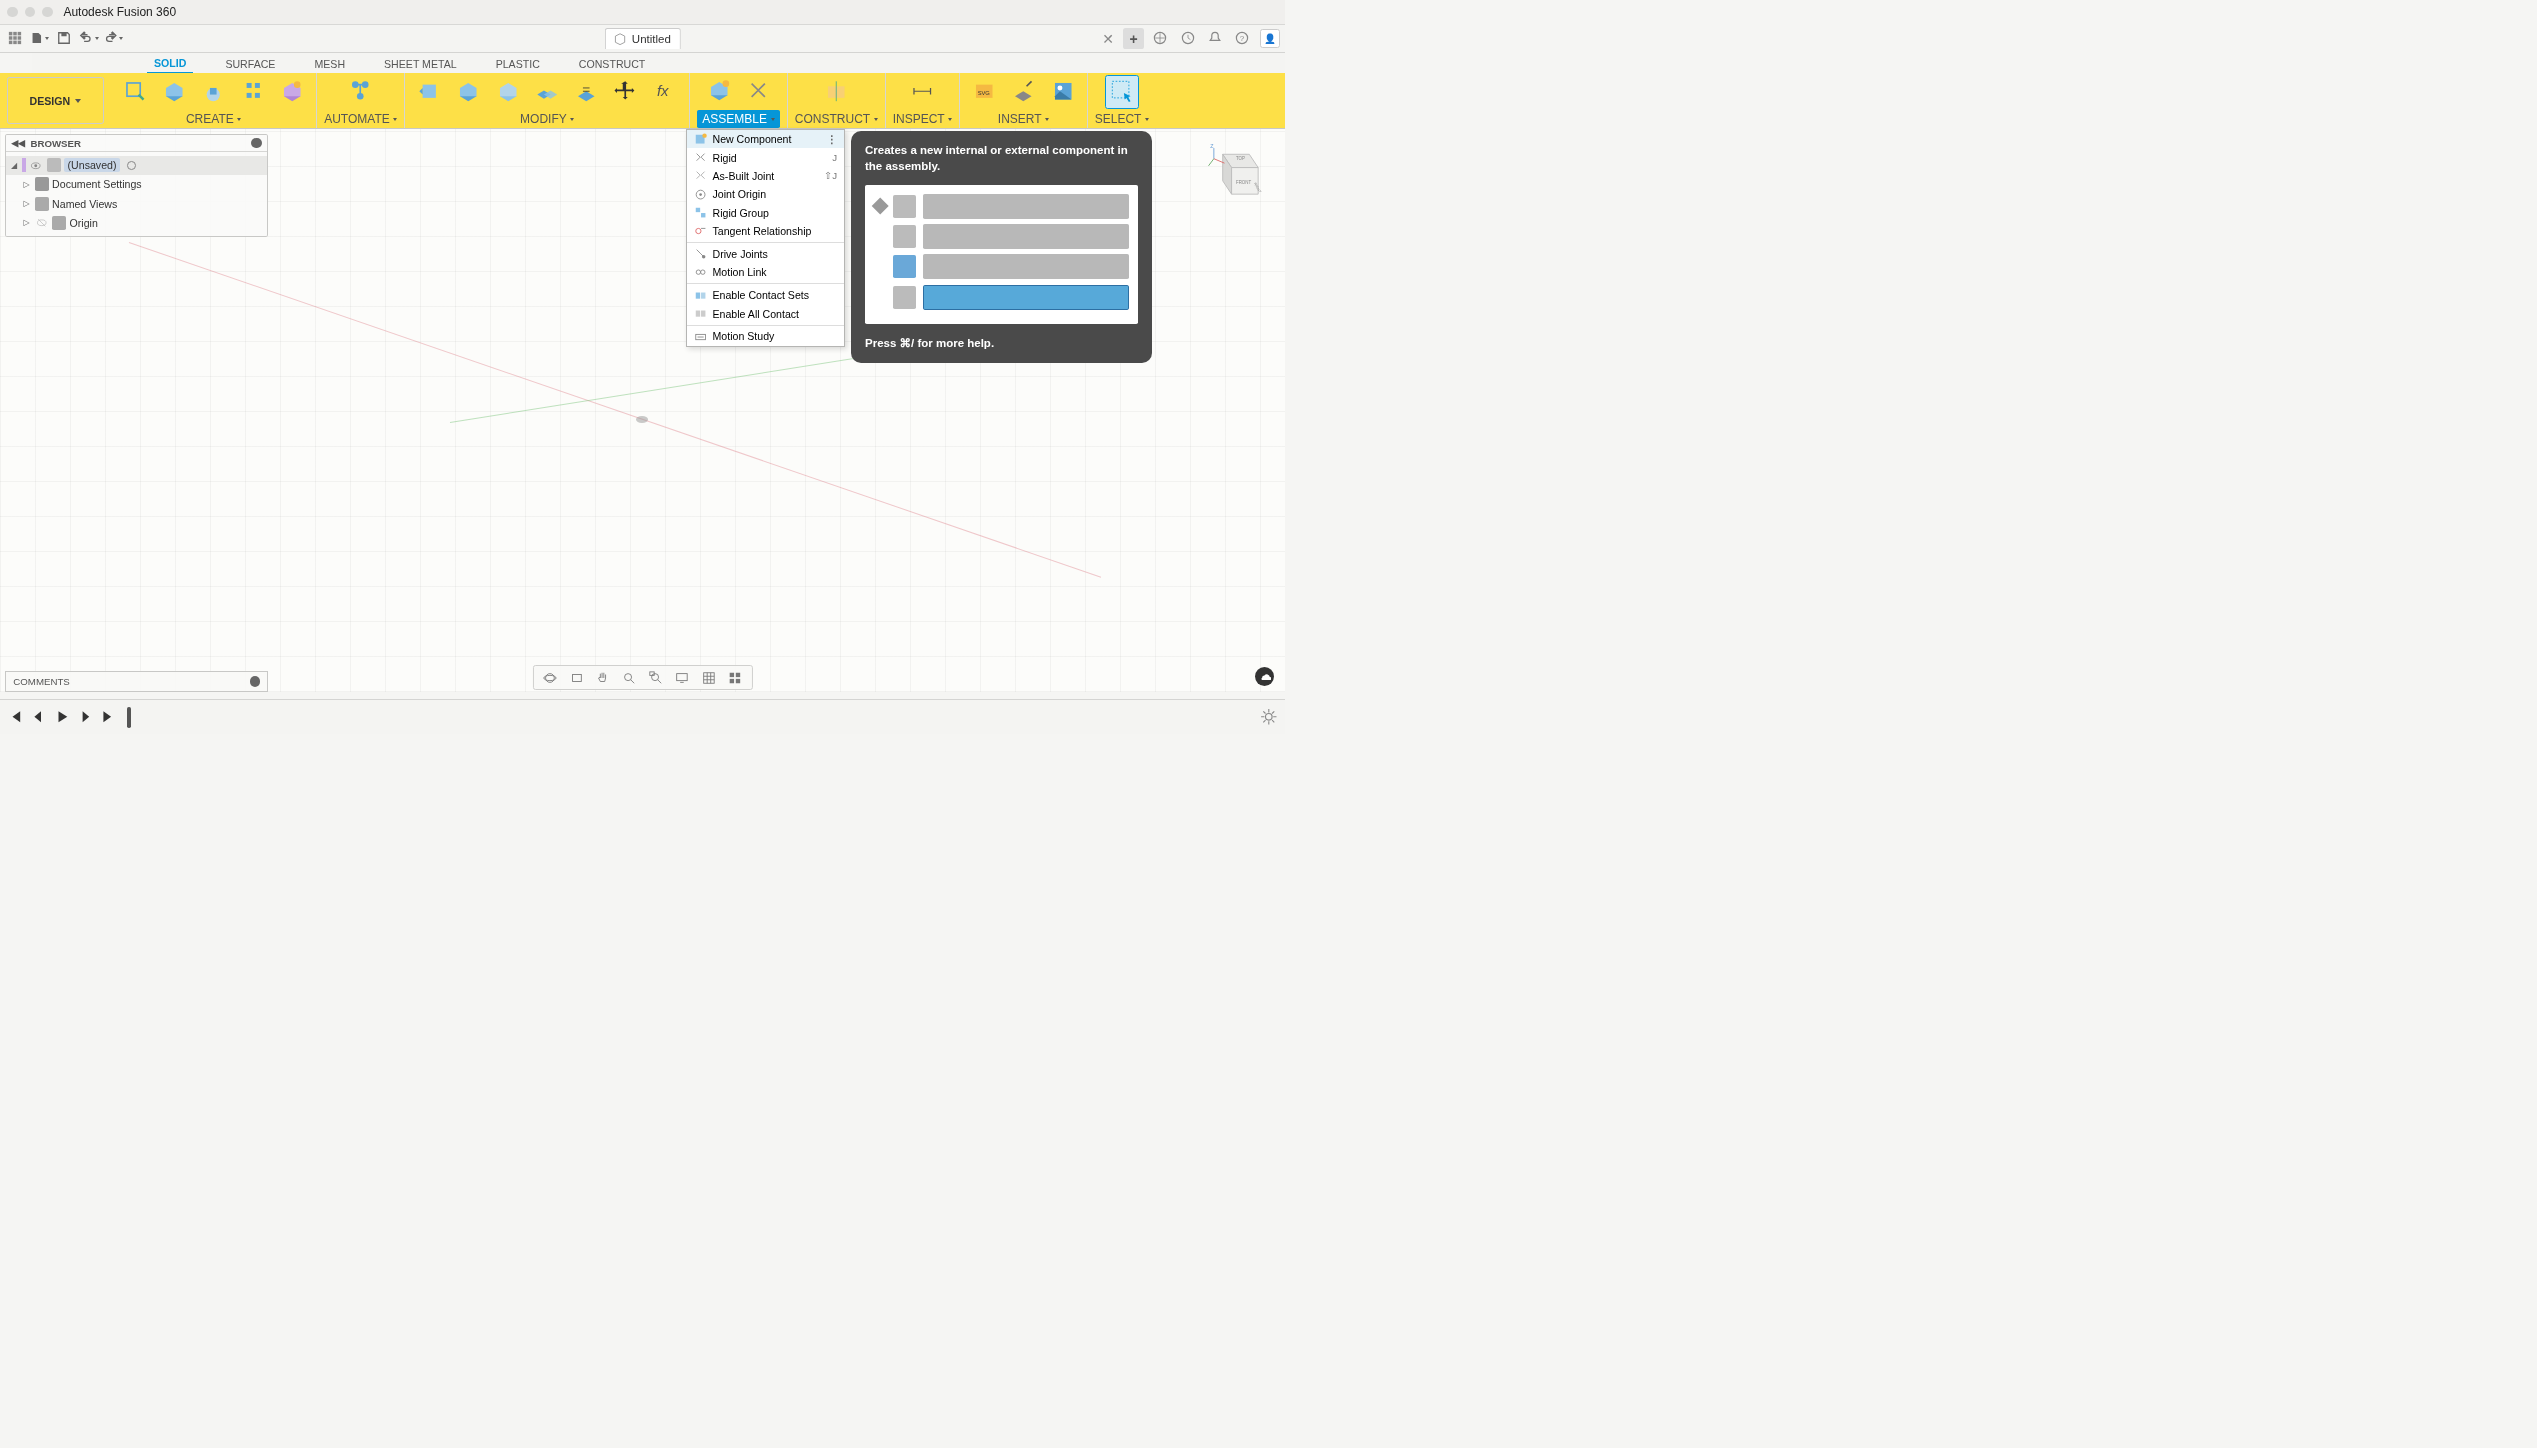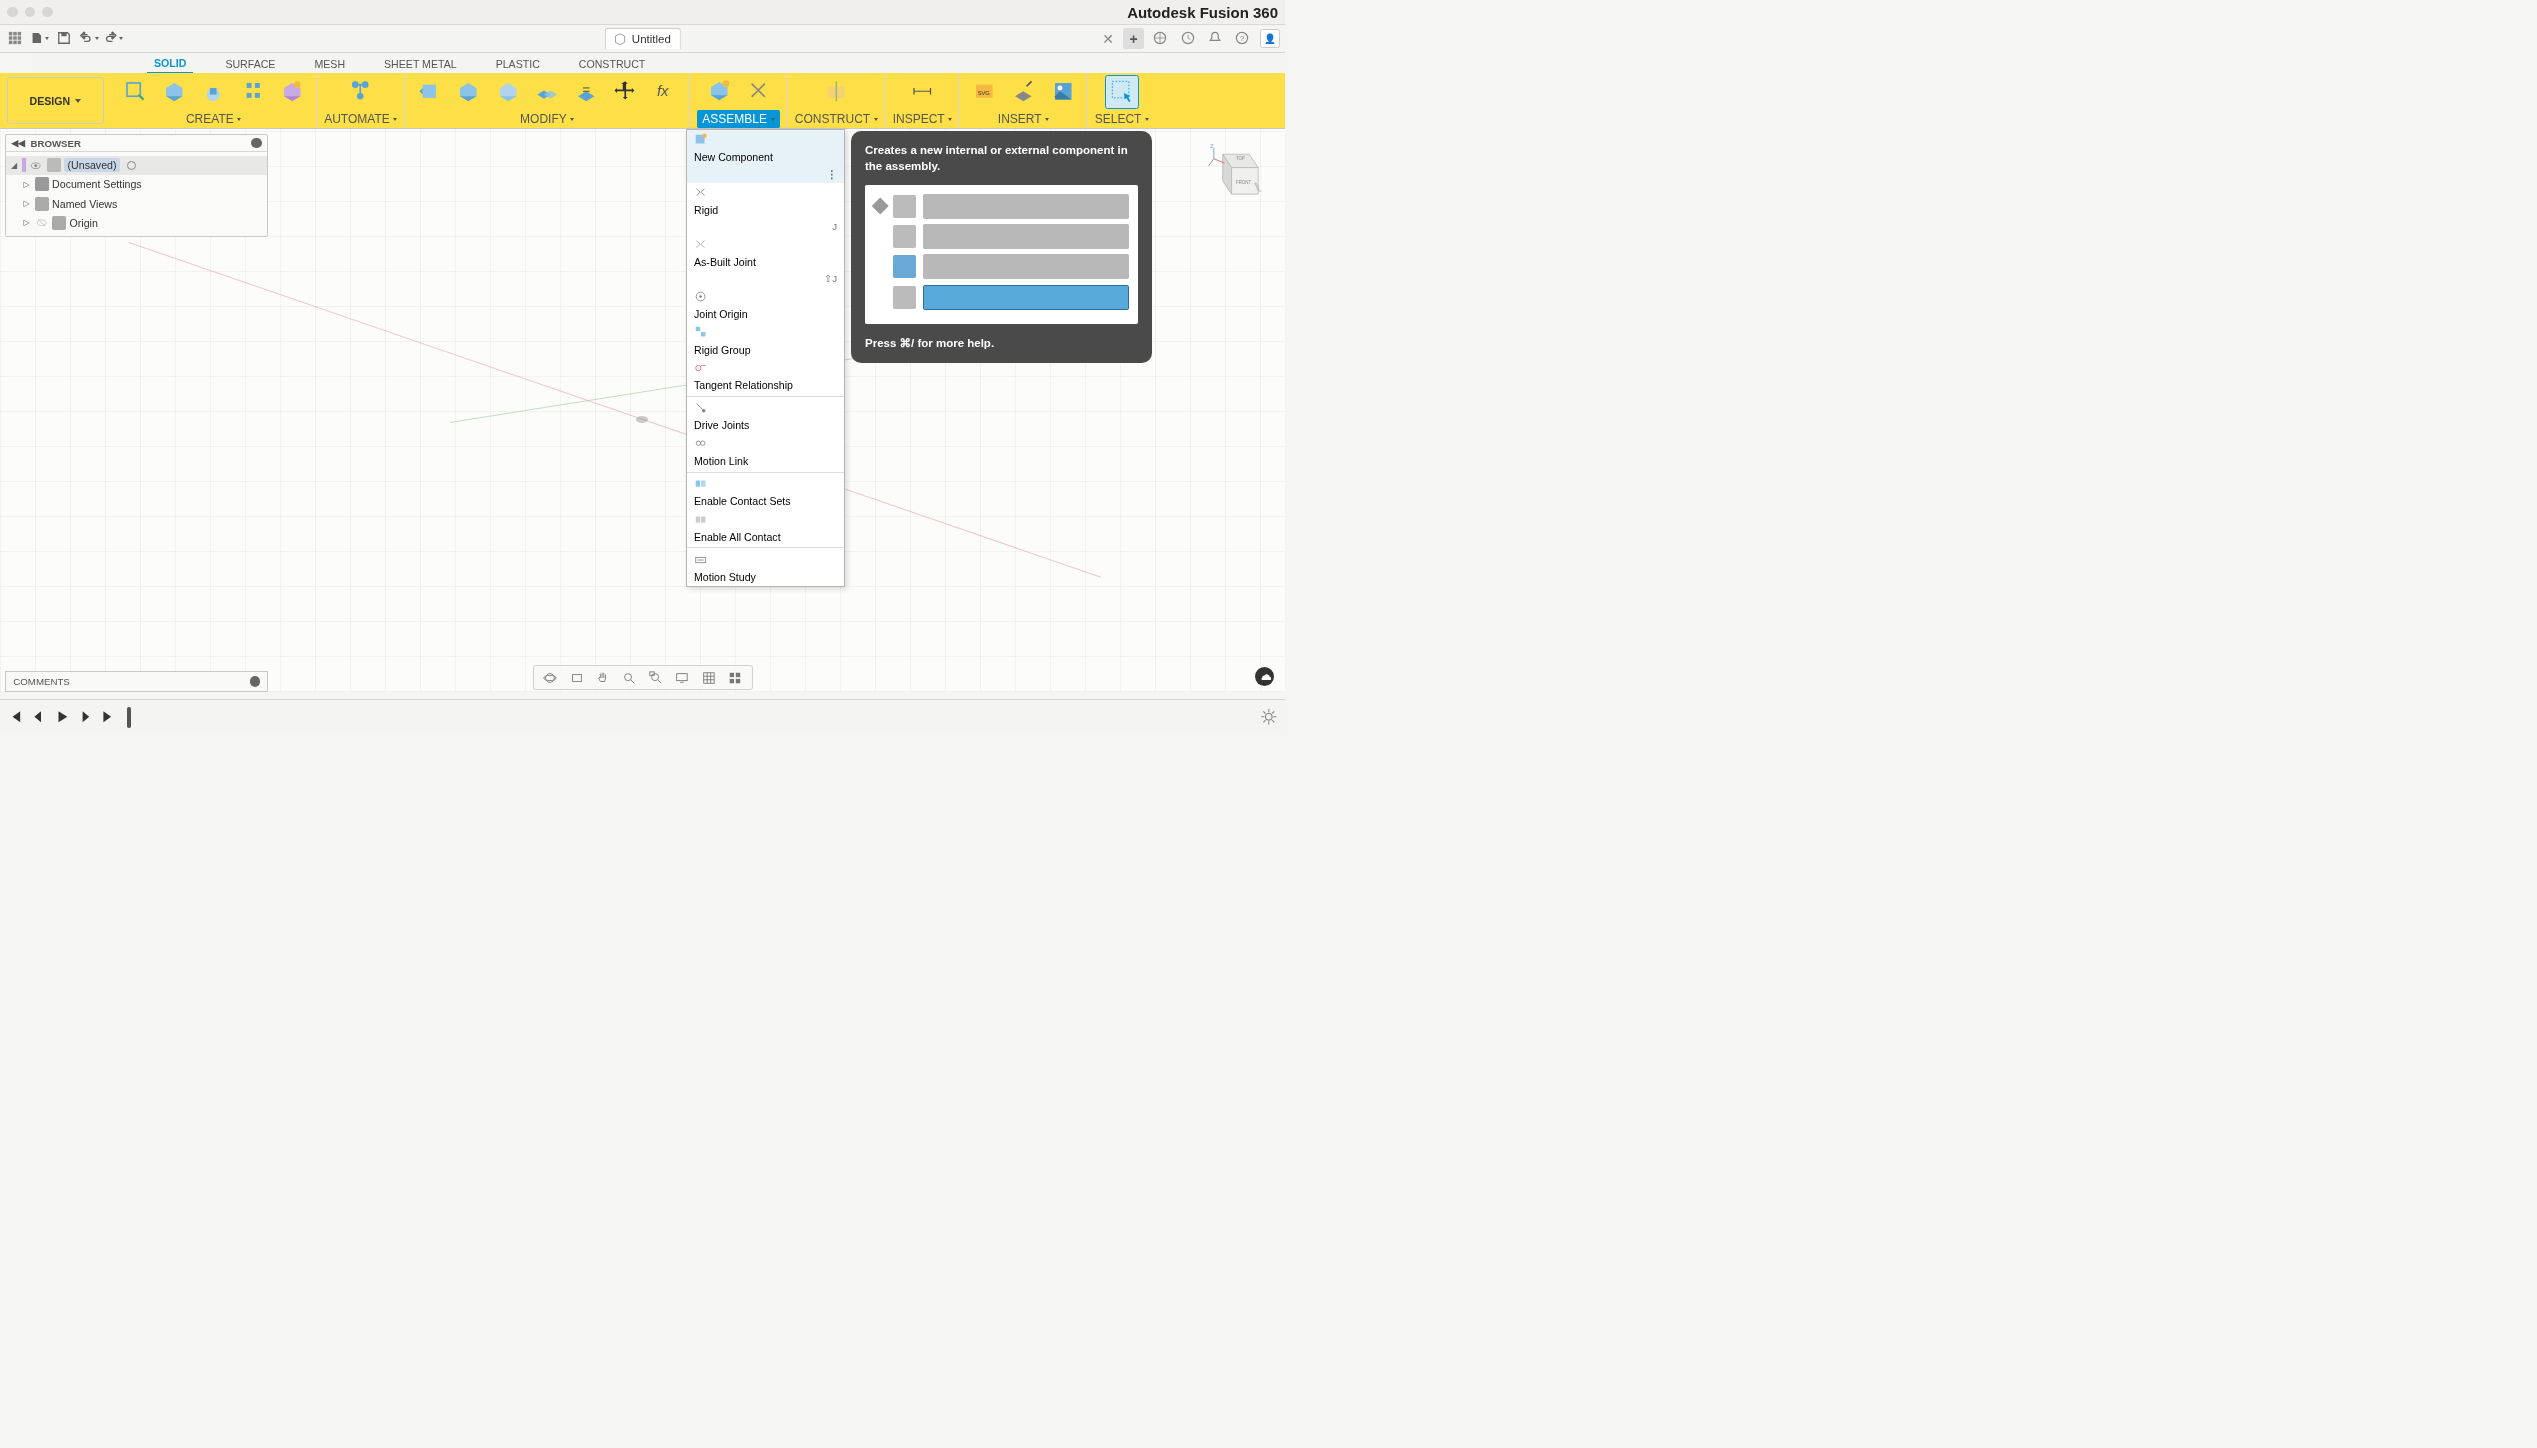--- a/index.html
+++ b/index.html
@@ -2,21 +2,21 @@
 <html style="font-size:14px"><head>
 <meta charset="utf-8">
 <style>
 * { margin: 0; padding: 0; box-sizing: border-box; font-family: -apple-system, Helvetica, Arial, sans-serif; }
 body { background: #f5f5f3; width: 1285px; height: 734px; overflow: hidden; position: relative; }
 
 
 .titlebar { height: 25px; background: #f0efed; display: flex; align-items: center; padding: 0 7px; border-bottom: 0.9px solid #d8d8d6; }
 .traffic { display: flex; gap: 7px; margin-right: 10.6px; }
 .traffic span { width: 10.6px; height: 10.6px; border-radius: 50%; background: #d6d6d4; }
-.titlebar-title { flex: 1; text-align: right; font-weight: 700; font-size: 15px; color: #222; }
+.titlebar-title { flex: 1; text-align: left; font-weight: 400; font-size: 12px; color: #222; }
 
 
 .qa { height: 28px; background: #f4f4f2; display: flex; align-items: center; padding: 0 5.3px; border-bottom: 0.9px solid #d4d4d2; position: relative; }
 .qa-left { display: flex; align-items: center; gap: 5.3px; }
 .qa-btn { width: 19.4px; height: 19.4px; display: flex; align-items: center; justify-content: center; color: #555; cursor: pointer; border-radius: 2.6px; }
 .qa-btn svg { width: 14px; height: 14px; }
 .qa-drop::after { content: ""; border-left: 2.6px solid transparent; border-right: 2.6px solid transparent; border-top: 3.5px solid #666; margin-left: 1.8px; }
 .filetab { position: absolute; left: 50%; transform: translateX(-50%); display: flex; align-items: center; background: #fff; border: 0.9px solid #ccc; border-bottom: none; border-radius: 2.6px 2.6px 0 0; padding: 3.5px 8.8px; gap: 5.3px; font-size: 11.5px; color: #333; }
 .filetab svg { width: 12.4px; height: 12.4px; }
 .plus-tab { width: 21px; height: 21px; background: #ddd; display: flex; align-items: center; justify-content: center; border-radius: 2.6px; color: #555; font-size: 14px; font-weight: bold; cursor: pointer; }
@@ -67,21 +67,21 @@
   background-image: repeating-linear-gradient(0deg, rgba(0,0,0,0.04) 0 0.9px, transparent 0.9px 35px),
                     repeating-linear-gradient(90deg, rgba(0,0,0,0.04) 0 0.9px, transparent 0.9px 35px);
   z-index: -1;
 }
 .axis-r { position: absolute; left: 10%; top: 20%; width: 80%; height: 0.9px; background: rgba(220,120,130,0.4); transform: rotate(19deg); transform-origin: left; }
 .axis-g { position: absolute; left: 35%; top: 52%; width: 55%; height: 0.9px; background: rgba(130,200,130,0.5); transform: rotate(-9deg); transform-origin: left; }
 .origin-dot { position: absolute; left: 49.5%; top: 51%; width: 12.4px; height: 7px; border-radius: 50%; background: rgba(150,150,150,0.5); }
 
 
 .ddmenu { position: absolute; left: 686px; top: 129px; width: 159px; background: #fff; border: 0.9px solid #b5b5b3; box-shadow: 1.8px 1.8px 5.3px rgba(0,0,0,0.15); font-size: 10.6px; z-index: 20; }
-.dditem { display: flex; align-items: flex-start; padding: 2.6px 7px; gap: 5.3px; cursor: pointer; flex-direction: column; }
+.dditem { display: flex; align-items: center; padding: 2.6px 7px; gap: 5.3px; cursor: pointer; }
 .dditem.hover { background: #e6f2f8; }
 .dditem .mic { width: 13.2px; height: 13.2px; display: inline-block; }
 .dditem .sc { margin-left: auto; color: #777; font-size: 9.7px; }
 .dditem .dots { margin-left: auto; color: #666; font-weight: bold; }
 .ddsep { height: 0.9px; background: #ddd; margin: 1.8px 0; }
 
 
 .tooltip { position: absolute; left: 851px; top: 131px; width: 301px; background: #4a4a4a; color: #fff; border-radius: 10px; padding: 12.4px 14px; font-size: 11.5px; z-index: 15; }
 .tooltip p { margin-bottom: 10.6px; font-weight: 600; line-height: 1.35; }
 .tt-ill { background: #fff; border-radius: 1.8px; padding: 8.8px; margin-bottom: 12.4px; }

